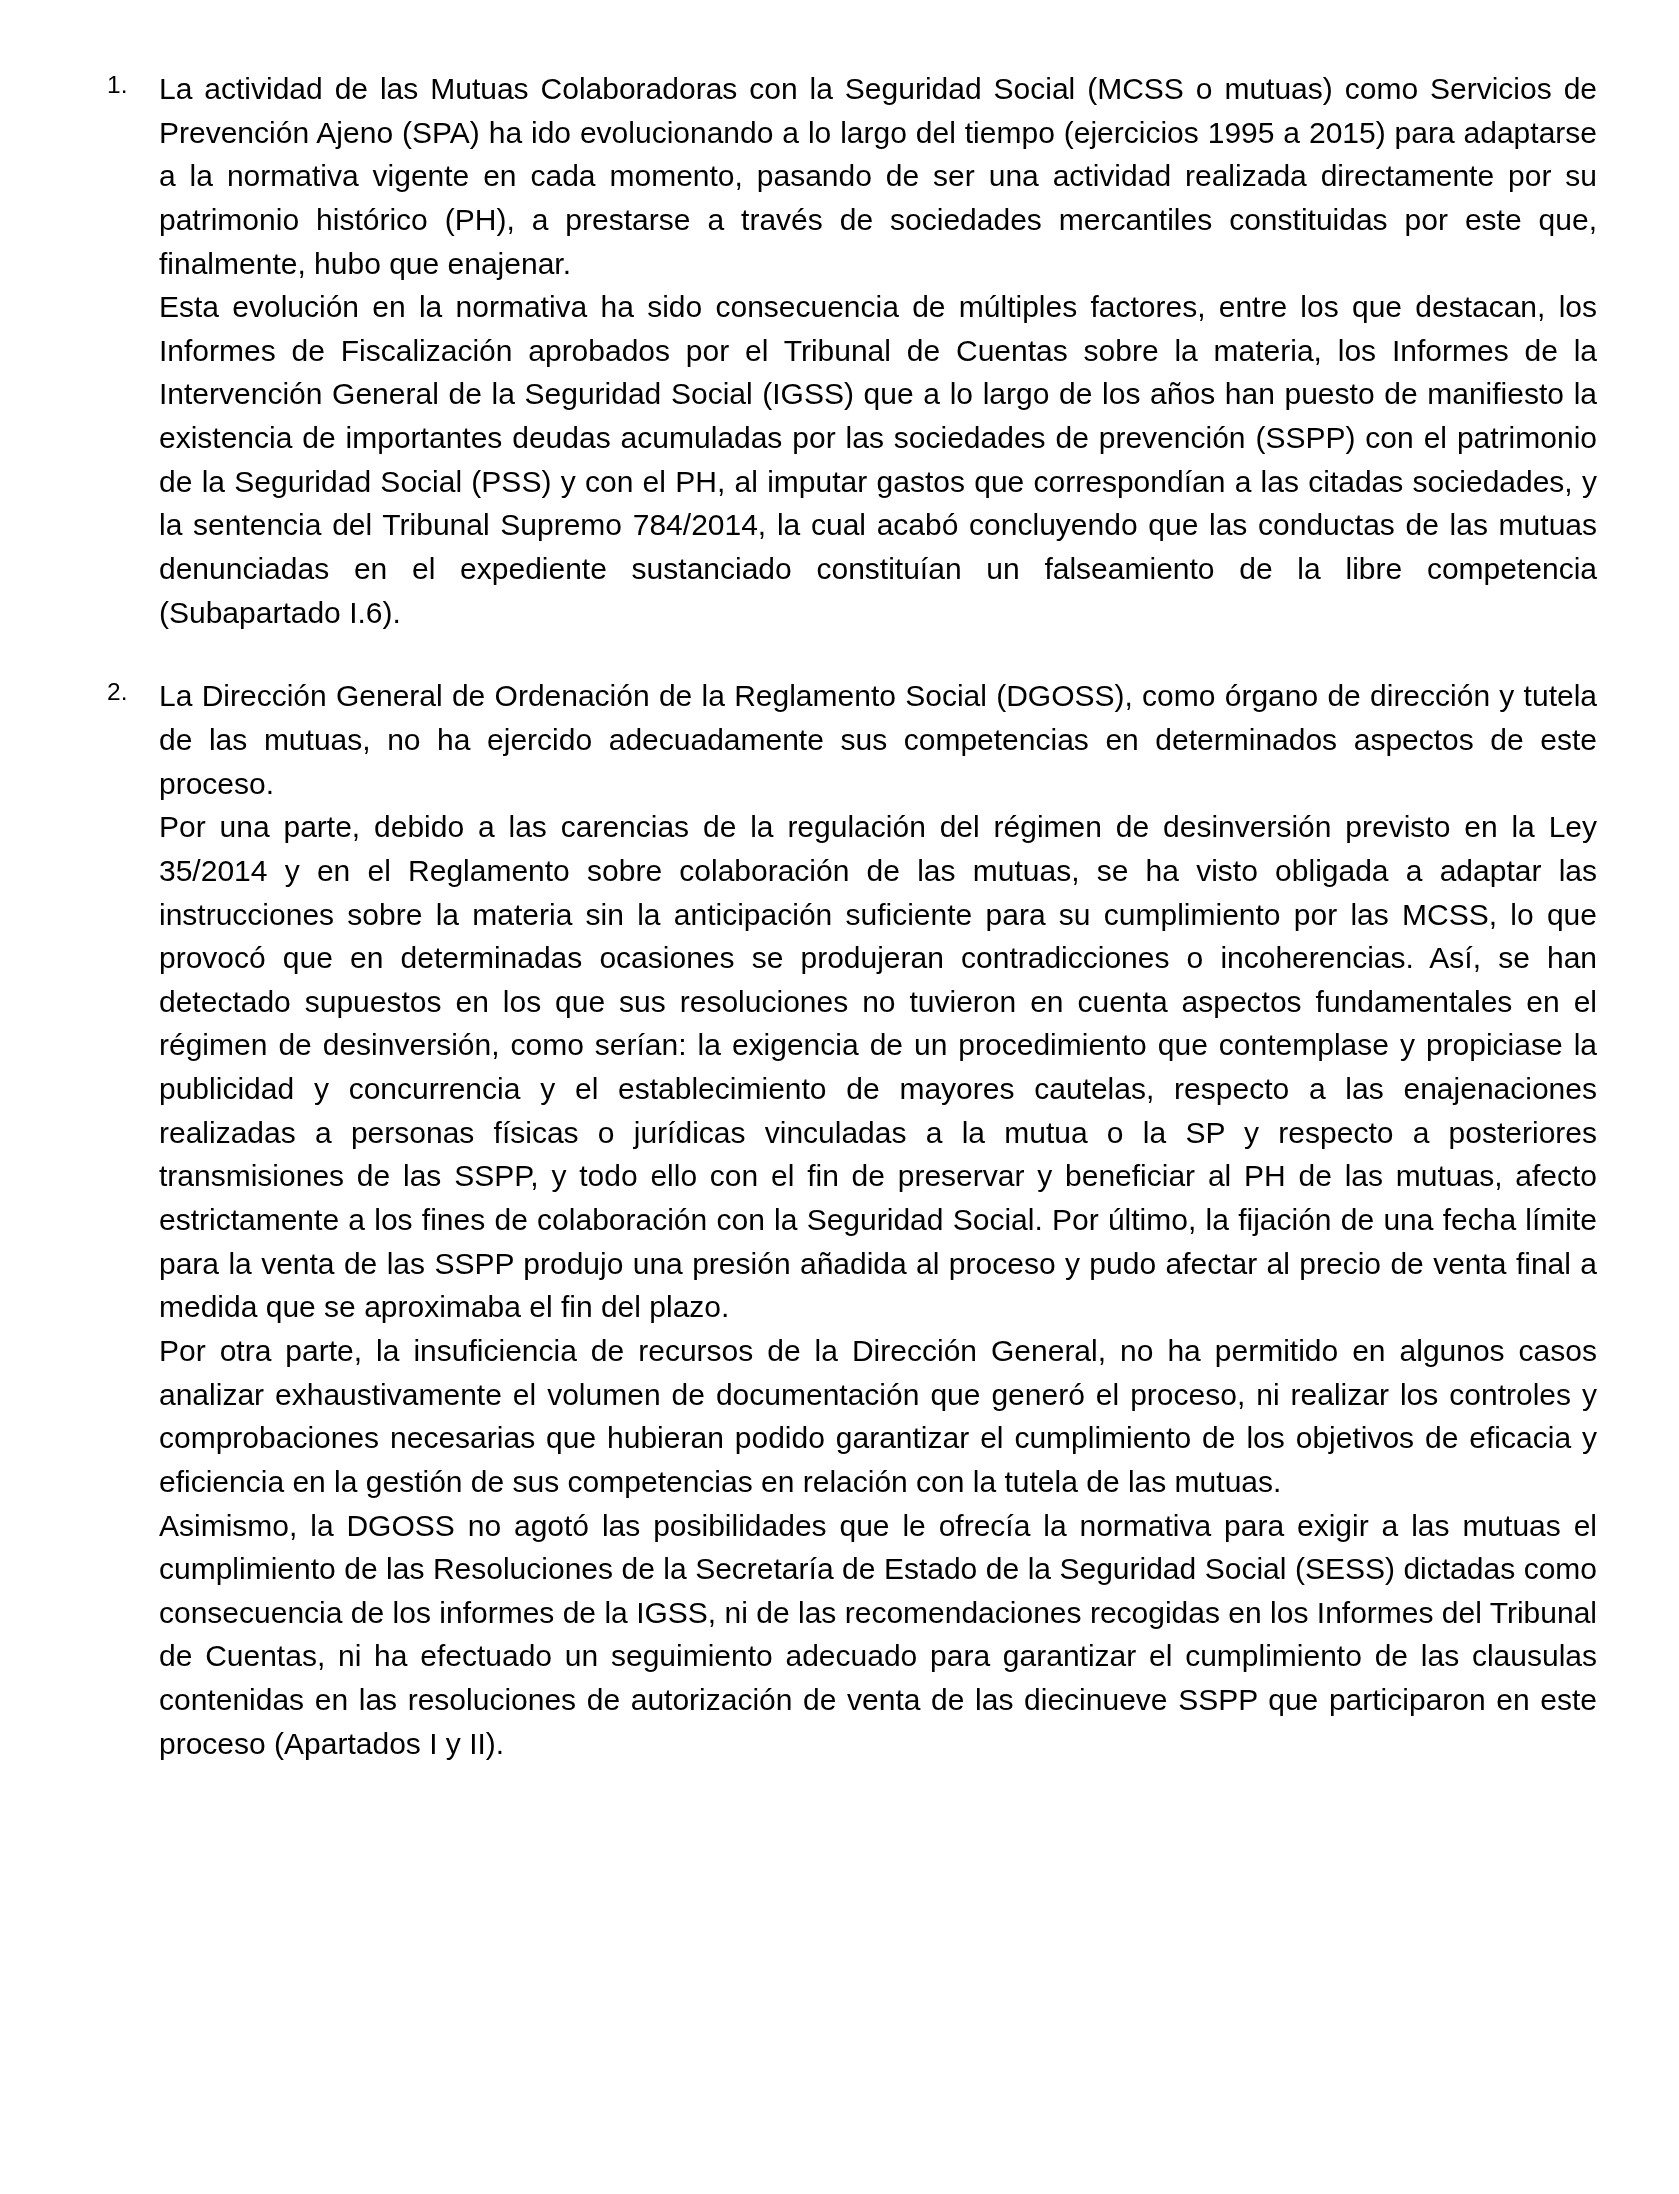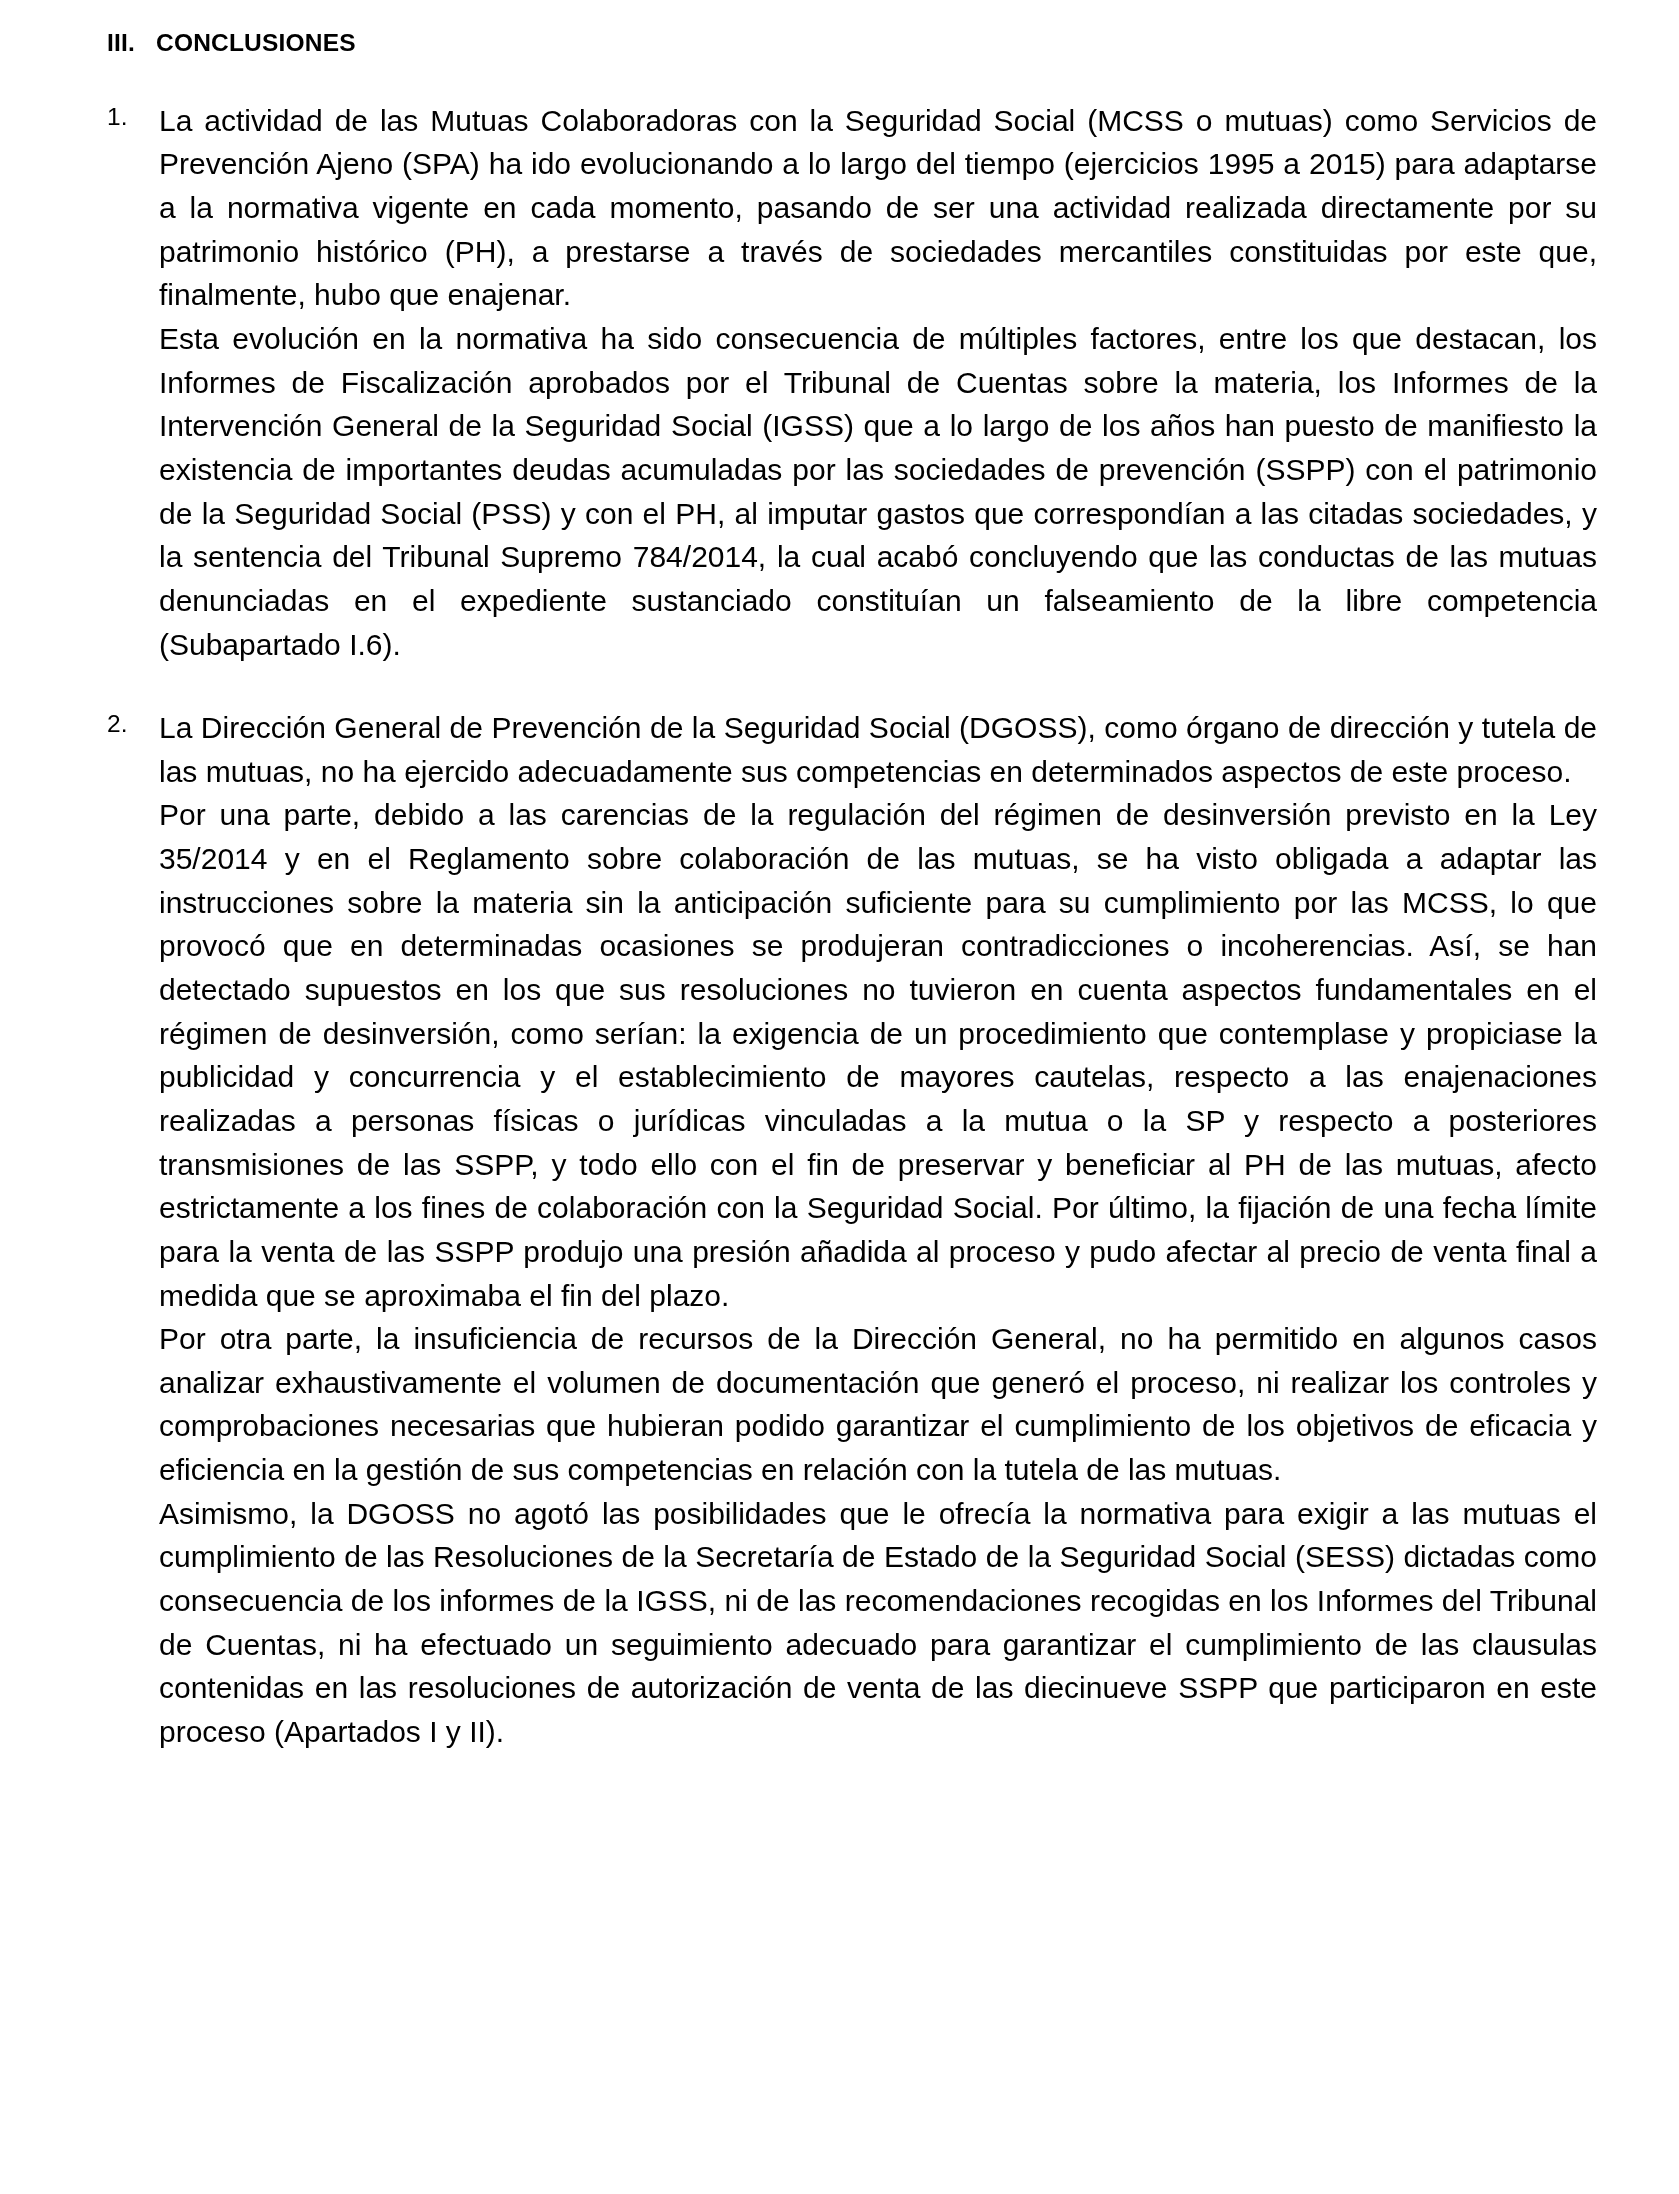--- a/index.html
+++ b/index.html
@@ -89,38 +89,34 @@
   .para + .para {
   }
 
   
 </style>
 </head>
 <body>
 
 <div class="page">
 
-  <div class="h1-row">
-    <span class="h1-num">III.</span>
-    <span class="h1-text">CONCLUSIONES</span>
-  </div>
 
 
   <div class="item">
     <span class="item-num">1.</span>
     <div class="item-body">
       <p class="para">La actividad de las Mutuas Colaboradoras con la Seguridad Social (MCSS o mutuas) como Servicios de Prevención Ajeno (SPA) ha ido evolucionando a lo largo del tiempo (ejercicios 1995 a 2015) para adaptarse a la normativa vigente en cada momento, pasando de ser una actividad realizada directamente por su patrimonio histórico (PH), a prestarse a través de sociedades mercantiles constituidas por este que, finalmente, hubo que enajenar.</p>
       <p class="para">Esta evolución en la normativa ha sido consecuencia de múltiples factores, entre los que destacan, los Informes de Fiscalización aprobados por el Tribunal de Cuentas sobre la materia, los Informes de la Intervención General de la Seguridad Social (IGSS) que a lo largo de los años han puesto de manifiesto la existencia de importantes deudas acumuladas por las sociedades de prevención (SSPP) con el patrimonio de la Seguridad Social (PSS) y con el PH, al imputar gastos que correspondían a las citadas sociedades, y la sentencia del Tribunal Supremo 784/2014, la cual acabó concluyendo que las conductas de las mutuas denunciadas en el expediente sustanciado constituían un falseamiento de la libre competencia (Subapartado I.6).</p>
     </div>
   </div>
 
   <div class="item">
     <span class="item-num">2.</span>
     <div class="item-body">
-      <p class="para">La Dirección General de Prevención de la Seguridad Social (DGOSS), como órgano de dirección y tutela de las mutuas, no ha ejercido adecuadamente sus competencias en determinados aspectos de este proceso.</p>
+      <p class="para">La Dirección General de Ordenación de la Reglamento Social (DGOSS), como órgano de dirección y tutela de las mutuas, no ha ejercido adecuadamente sus competencias en determinados aspectos de este proceso.</p>
       <p class="para">Por una parte, debido a las carencias de la regulación del régimen de desinversión previsto en la Ley 35/2014 y en el Reglamento sobre colaboración de las mutuas, se ha visto obligada a adaptar las instrucciones sobre la materia sin la anticipación suficiente para su cumplimiento por las MCSS, lo que provocó que en determinadas ocasiones se produjeran contradicciones o incoherencias. Así, se han detectado supuestos en los que sus resoluciones no tuvieron en cuenta aspectos fundamentales en el régimen de desinversión, como serían: la exigencia de un procedimiento que contemplase y propiciase la publicidad y concurrencia y el establecimiento de mayores cautelas, respecto a las enajenaciones realizadas a personas físicas o jurídicas vinculadas a la mutua o la SP y respecto a posteriores transmisiones de las SSPP, y todo ello con el fin de preservar y beneficiar al PH de las mutuas, afecto estrictamente a los fines de colaboración con la Seguridad Social. Por último, la fijación de una fecha límite para la venta de las SSPP produjo una presión añadida al proceso y pudo afectar al precio de venta final a medida que se aproximaba el fin del plazo.</p>
       <p class="para">Por otra parte, la insuficiencia de recursos de la Dirección General, no ha permitido en algunos casos analizar exhaustivamente el volumen de documentación que generó el proceso, ni realizar los controles y comprobaciones necesarias que hubieran podido garantizar el cumplimiento de los objetivos de eficacia y eficiencia en la gestión de sus competencias en relación con la tutela de las mutuas.</p>
       <p class="para">Asimismo, la DGOSS no agotó las posibilidades que le ofrecía la normativa para exigir a las mutuas el cumplimiento de las Resoluciones de la Secretaría de Estado de la Seguridad Social (SESS) dictadas como consecuencia de los informes de la IGSS, ni de las recomendaciones recogidas en los Informes del Tribunal de Cuentas, ni ha efectuado un seguimiento adecuado para garantizar el cumplimiento de las clausulas contenidas en las resoluciones de autorización de venta de las diecinueve SSPP que participaron en este proceso (Apartados I y II).</p>
     </div>
   </div>
 
 </div>
 
 
 </body></html>

